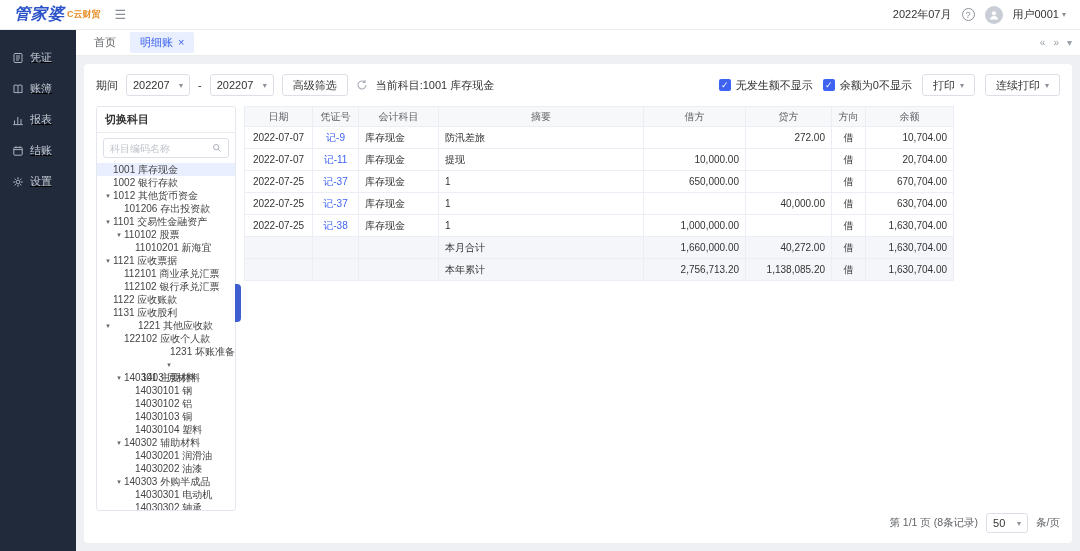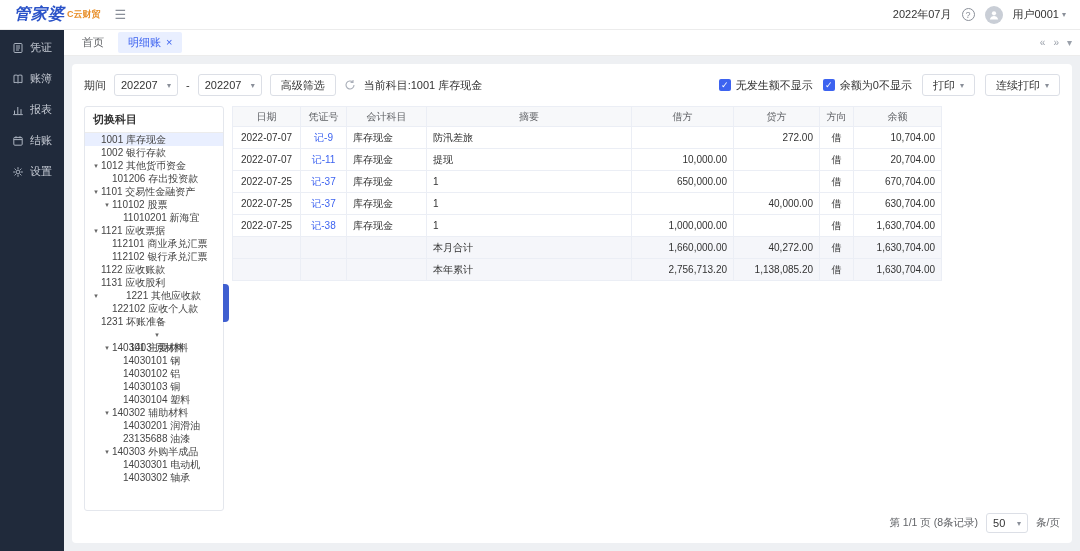--- a/index.html
+++ b/index.html
@@ -16,21 +16,21 @@
   .top-search input::placeholder { color:#b8bcc4; }
   .top-right { margin-left:auto; display:flex; align-items:center; gap:10px; }
   .top-period { font-size:11px; color:#333; }
   .help-icon { width:13px; height:13px; border:1px solid #8a8f99; border-radius:50%; color:#8a8f99; font-size:9px; display:flex; align-items:center; justify-content:center; cursor:pointer; }
   .avatar { width:18px; height:18px; border-radius:50%; background:#c9ced6; display:flex; align-items:center; justify-content:center; overflow:hidden; }
   .top-user { font-size:11px; color:#333; display:flex; align-items:center; gap:3px; cursor:pointer; }
   .caret { color:#8a8f99; font-size:8px; }
 
   
   .app-body { flex:1; display:flex; min-height:0; }
-  .sidebar { width:64px; background:#202a3b; padding-top:2px; flex:0 0 auto; }
+  .sidebar { width:76px; background:#202a3b; padding-top:12px; flex:0 0 auto;text-decoration:underline; }
   .side-item { display:flex; align-items:center; gap:6px; padding:8px 12px; font-size:11px; color:#c6cbd4; cursor:pointer; }
   .side-icon { display:flex; align-items:center; color:#aab2bf; }
 
   .main { flex:1; display:flex; flex-direction:column; min-width:0; }
   .tabbar { height:26px; background:#fff; border-bottom:1px solid #ececec; display:flex; align-items:center; padding:0 8px; gap:4px; flex:0 0 auto; }
   .tab { font-size:11px; color:#606266; padding:3px 10px; border-radius:2px; display:flex; align-items:center; gap:5px; cursor:pointer; }
   .tab.active { background:#e9efff; color:#3d63f0; }
   .tab-close { font-size:11px; line-height:1; }
   .tab-tools { margin-left:auto; display:flex; gap:8px; color:#9aa0aa; font-size:10px; }
   .tab-tools span { cursor:pointer; }
@@ -211,20 +211,29 @@
               <button class="btn">
                 <span>连续打印</span>
                 <span class="caret">▾</span>
               </button>
             </div>
           </div>
 
           <div class="panel-row">
             <div class="tree-panel">
               <div class="tree-title">切换科目</div>
+              <div class="tree-search">
+                <input type="text" placeholder="科目编码名称" style="">
+                <span>
+                  <svg width="10" height="10" viewBox="0 0 12 12">
+                      <circle cx="5" cy="5" r="3.2" fill="none" stroke="#a9aeb8" stroke-width="1.2"></circle>
+                      <path d="M7.5 7.5l2.6 2.6" stroke="#a9aeb8" stroke-width="1.2"></path>
+                    </svg>
+                </span>
+              </div>
               <div class="tree-list">
                   <div class="tree-item selected" style="padding-left: 6px;">
                     <span class="tree-arrow"></span>
                     <span>1001 库存现金</span>
                   </div>
                   <div class="tree-item" style="padding-left: 6px;">
                     <span class="tree-arrow"></span>
                     <span>1002 银行存款</span>
                   </div>
                   <div class="tree-item" style="padding-left: 6px;">
@@ -268,21 +277,21 @@
                     <span>1131 应收股利</span>
                   </div>
                   <div class="tree-item" style="padding-left: 6px; gap: 25px;">
                     <span class="tree-arrow">▾</span>
                     <span>1221 其他应收款</span>
                   </div>
                   <div class="tree-item" style="padding-left: 17px;">
                     <span class="tree-arrow"></span>
                     <span>122102 应收个人款</span>
                   </div>
-                  <div class="tree-item" style="padding-left: 6px;">
+                  <div class="tree-item" style="padding-left: 6px; justify-content: flex-end;">
                     <span class="tree-arrow"></span>
                     <span>1231 坏账准备</span>
                   </div>
                   <div class="tree-item" style="padding-left: 6px; flex-direction: column;">
                     <span class="tree-arrow">▾</span>
                     <span>1403 原材料</span>
                   </div>
                   <div class="tree-item" style="padding-left: 17px;">
                     <span class="tree-arrow">▾</span>
                     <span>140301 主要材料</span>
@@ -306,21 +315,21 @@
                   <div class="tree-item" style="padding-left: 17px;">
                     <span class="tree-arrow">▾</span>
                     <span>140302 辅助材料</span>
                   </div>
                   <div class="tree-item" style="padding-left: 28px;">
                     <span class="tree-arrow"></span>
                     <span>14030201 润滑油</span>
                   </div>
                   <div class="tree-item" style="padding-left: 28px;">
                     <span class="tree-arrow"></span>
-                    <span>23135688 油漆</span>
+                    <span>14030202 油漆</span>
                   </div>
                   <div class="tree-item" style="padding-left: 17px;">
                     <span class="tree-arrow">▾</span>
                     <span>140303 外购半成品</span>
                   </div>
                   <div class="tree-item" style="padding-left: 28px;">
                     <span class="tree-arrow"></span>
                     <span>14030301 电动机</span>
                   </div>
                   <div class="tree-item" style="padding-left: 28px;">

